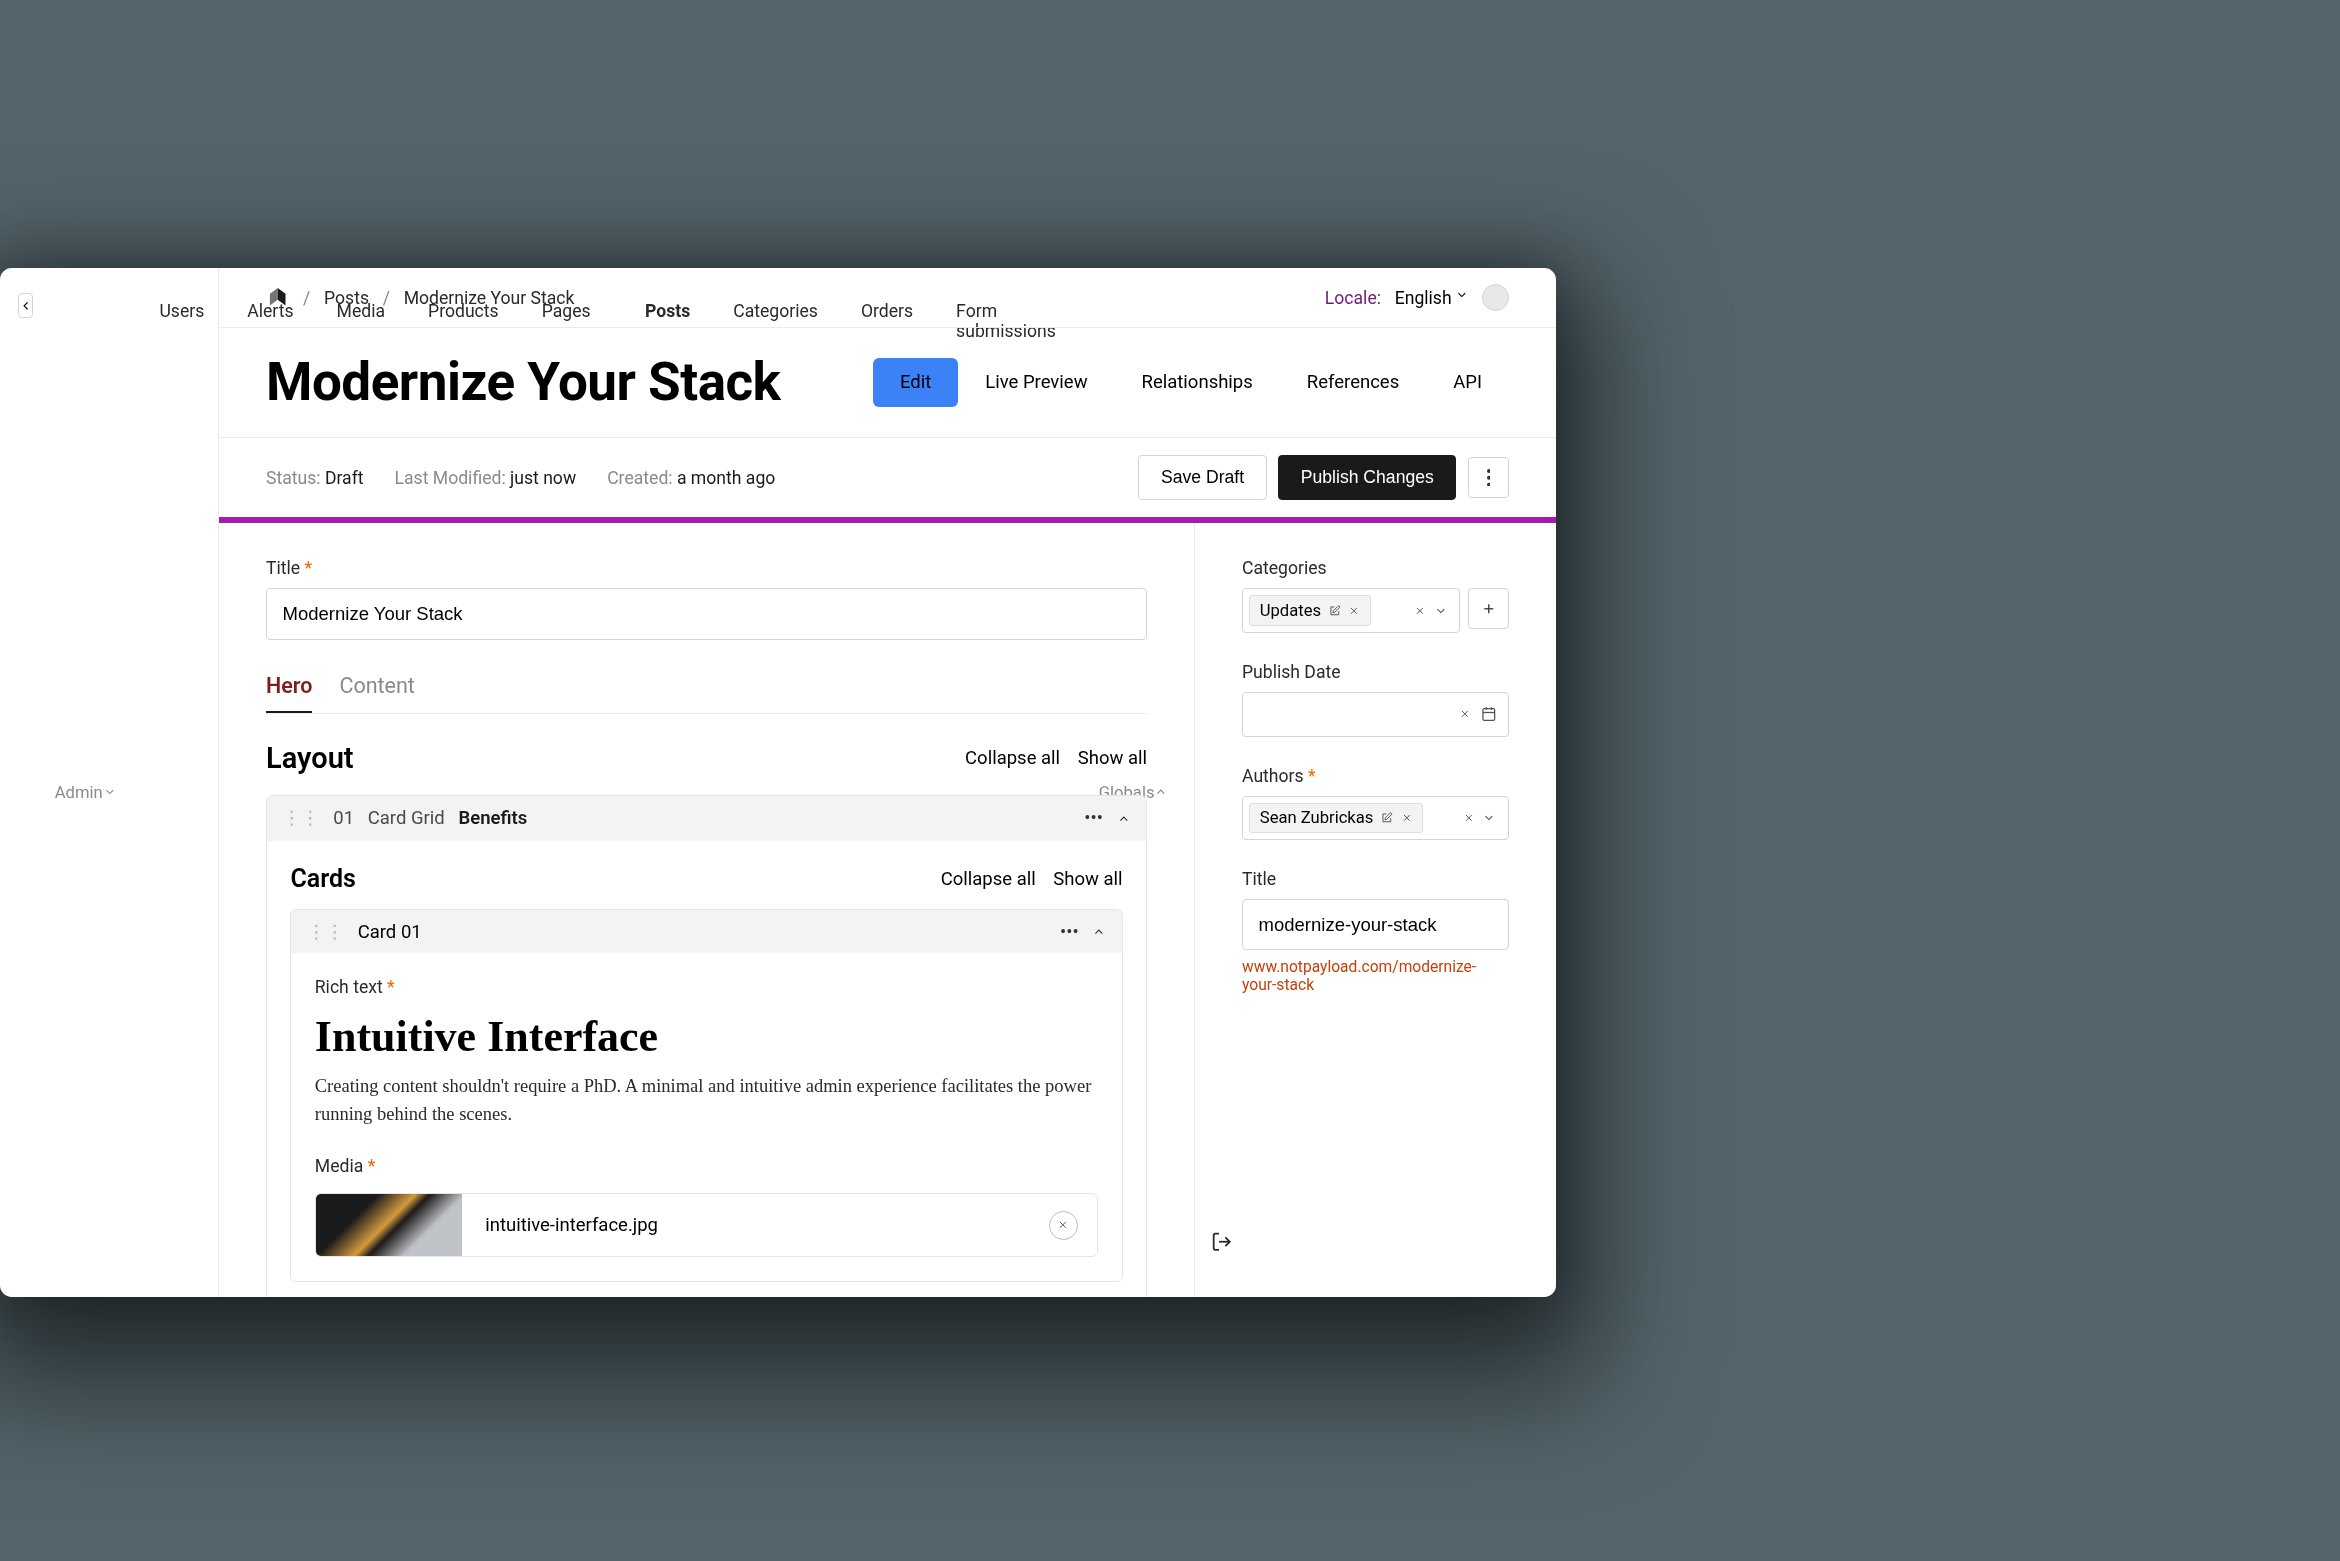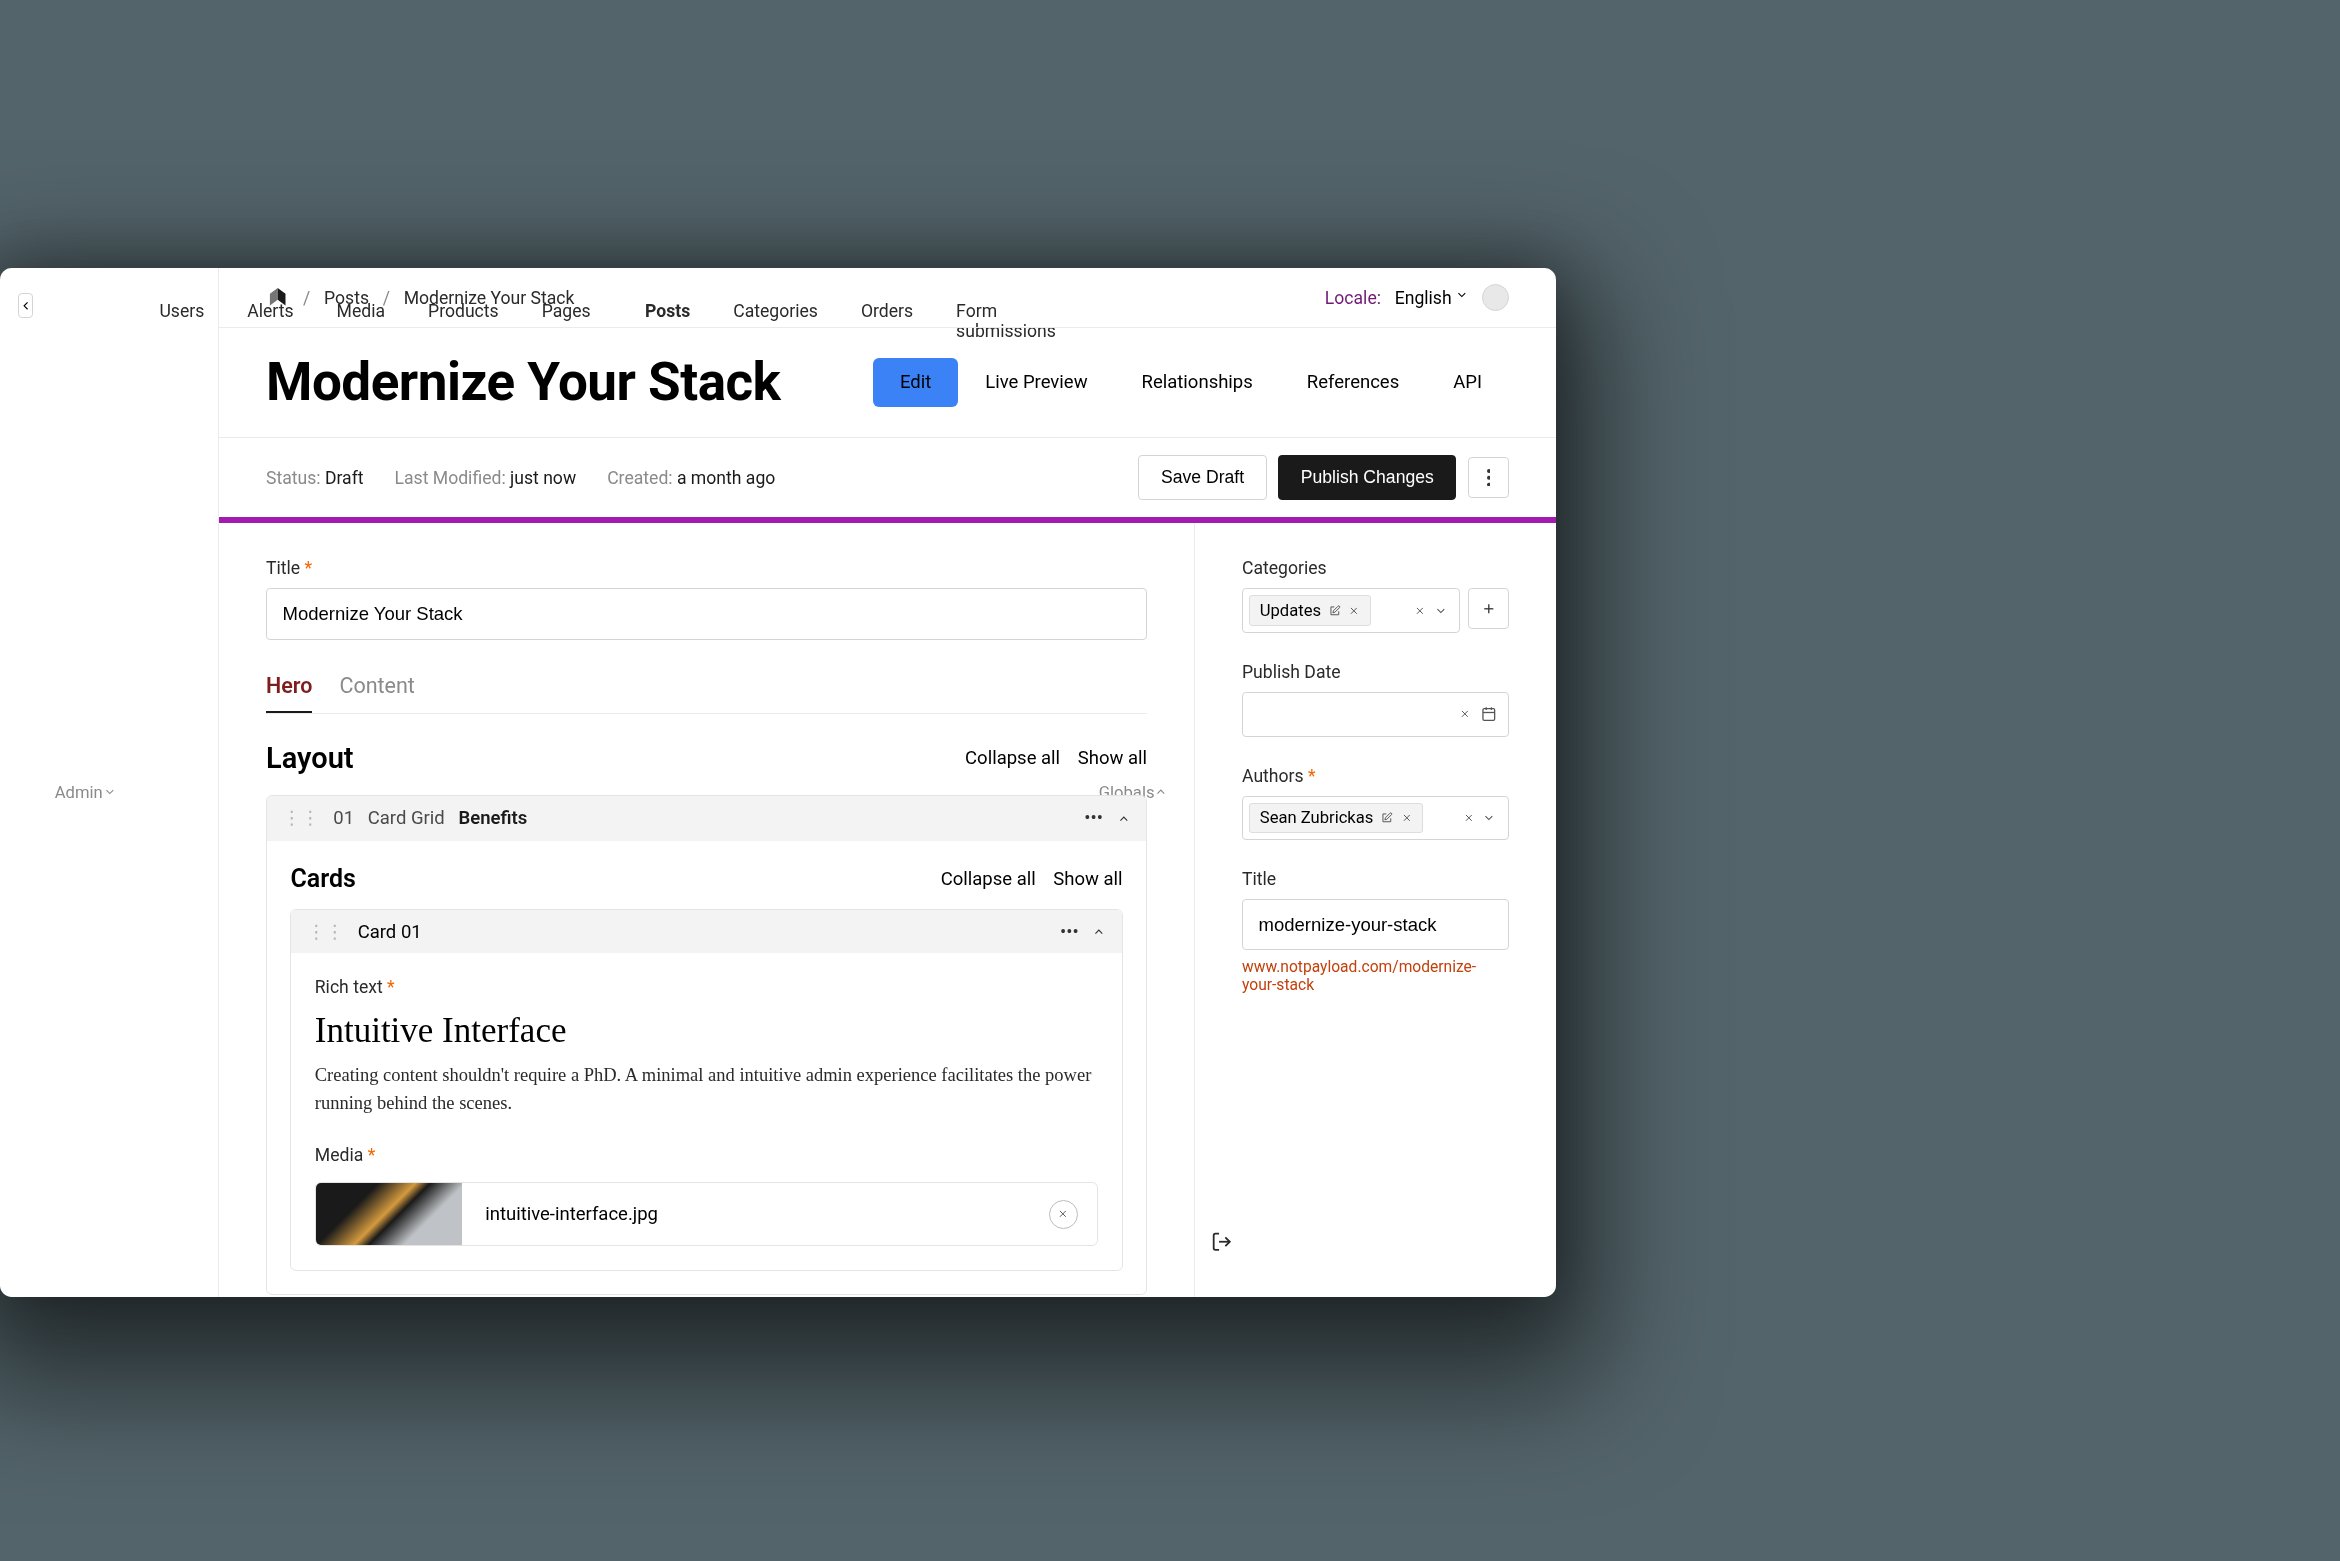--- a/index.html
+++ b/index.html
@@ -170,21 +170,21 @@
 }
 .card-head {
   background: #f3f3f3;
   padding: 10.7px 15.6px;
   display: flex;
   align-items: center;
   gap: 13.7px;
   font-size: 18.5px;
 }
 .card-body { padding: 23.4px 23.4px; }
-.rich-h { font-size: 35px; font-weight: 400; margin: 13.7px 0 11.7px; font-family: Georgia, serif; }
+.rich-h { font-size: 44px; font-weight: 700; margin: 13.7px 0 11.7px; font-family: Georgia, serif; }
 .rich-p { font-size: 18.5px; line-height: 1.5; color: #2a2a2a; font-family: Georgia, serif; }
 .media-row {
   margin-top: 17.6px;
   border: 1px solid #e4e4e4;
   border-radius: 5.9px;
   display: flex;
   align-items: center;
   overflow: hidden;
   height: 64px;
 }

